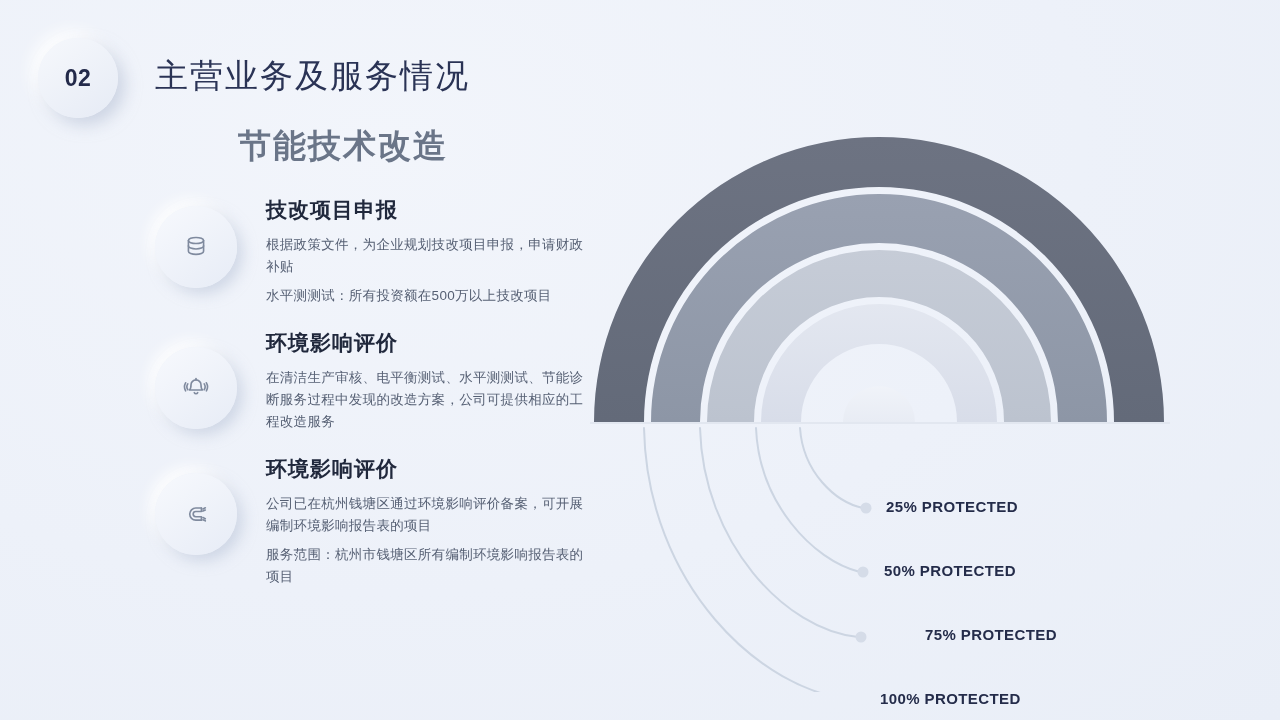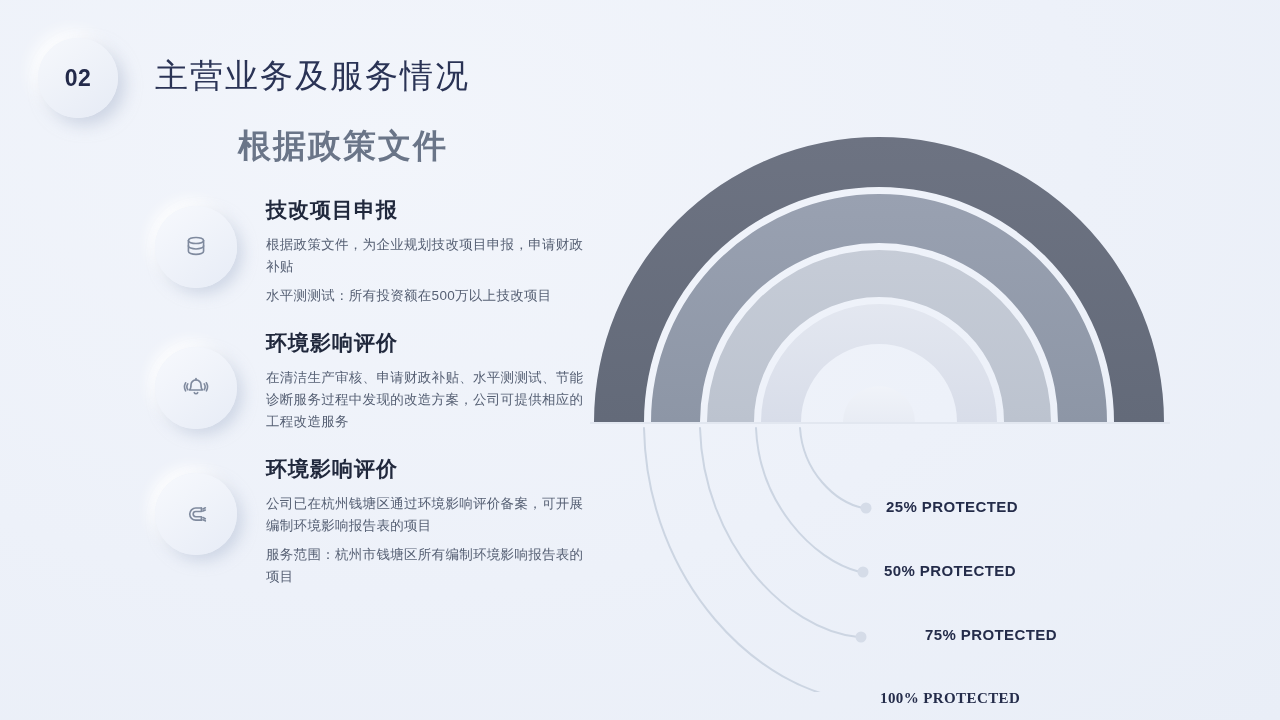--- a/index.html
+++ b/index.html
@@ -59,21 +59,21 @@
 </style>
 </head>
 <body>
 
 <div class="slide">
 
   <div class="sec-badge">
     <span>02</span>
   </div>
   <div class="sec-title">主营业务及服务情况</div>
-  <div class="main-title">根据政策文件</div>
+  <div class="main-title">节能技术改造</div>
 
   <div class="items">
 
     <div class="item item-1">
       <div class="ico-wrap">
         <svg viewBox="0 0 24 24">
           <ellipse cx="12" cy="6" rx="7" ry="2.8"></ellipse>
           <path d="M5 6v5c0 1.55 3.13 2.8 7 2.8s7-1.25 7-2.8V6"></path>
           <path d="M5 11v5c0 1.55 3.13 2.8 7 2.8s7-1.25 7-2.8v-5"></path>
         </svg>
@@ -90,21 +90,21 @@
         <svg viewBox="0 0 24 24">
           <path d="M12 4.5a4.6 4.6 0 0 0-4.6 4.6c0 3.6-1.4 4.7-1.4 4.7h12s-1.4-1.1-1.4-4.7A4.6 4.6 0 0 0 12 4.5z"></path>
           <path d="M12 3.2v1.3"></path>
           <path d="M10.4 16.3a1.8 1.8 0 0 0 3.2 0"></path>
           <path d="M4.4 8.2a5 5 0 0 0 0 5.4M2.4 7.2a7.4 7.4 0 0 0 0 7.4"></path>
           <path d="M19.6 8.2a5 5 0 0 1 0 5.4M21.6 7.2a7.4 7.4 0 0 1 0 7.4"></path>
         </svg>
       </div>
       <div class="item-body">
         <div class="item-h">环境影响评价</div>
-        <div class="item-p">在清洁生产审核、申请财政补贴、水平测测试、节能诊断服务过程中发现的改造方案，公司可提供相应的工程改造服务</div>
+        <div class="item-p">在清洁生产审核、电平衡测试、水平测测试、节能诊断服务过程中发现的改造方案，公司可提供相应的工程改造服务</div>
       </div>
     </div>
 
     <div class="item item-3">
       <div class="ico-wrap">
         <svg viewBox="0 0 24 24">
           <path d="M17 6.5h-5.2a5.6 5.6 0 0 0 0 11.2H17"></path>
           <path d="M17 6.5v3.2h-5.2a2.4 2.4 0 0 0 0 4.8H17v3.2"></path>
           <path d="M18.4 7.3l2.2-1M18.4 9.3l2.2-1"></path>
           <path d="M18.4 15.3l2.2 1M18.4 17.3l2.2 1"></path>
@@ -167,17 +167,17 @@
         <circle cx="303" cy="460" r="5.5"></circle>
         <circle cx="301" cy="525" r="5.5"></circle>
         <circle cx="298" cy="588" r="5.5"></circle>
       </g>
     </svg>
 
     <div class="legend">
       <div class="leg" style="left:326px;top:386px;">25% PROTECTED</div>
       <div class="leg" style="left:324px;top:450px;">50% PROTECTED</div>
       <div class="leg" style="left:322px;top:514px;margin-left:43px;">75% PROTECTED</div>
-      <div class="leg" style="left:320px;top:578px;font-family:Liberation Serif, serif;">100% PROTECTED</div>
+      <div class="leg" style="left:320px;top:578px;">100% PROTECTED</div>
     </div>
   </div>
 
 </div>
 
 </body></html>

